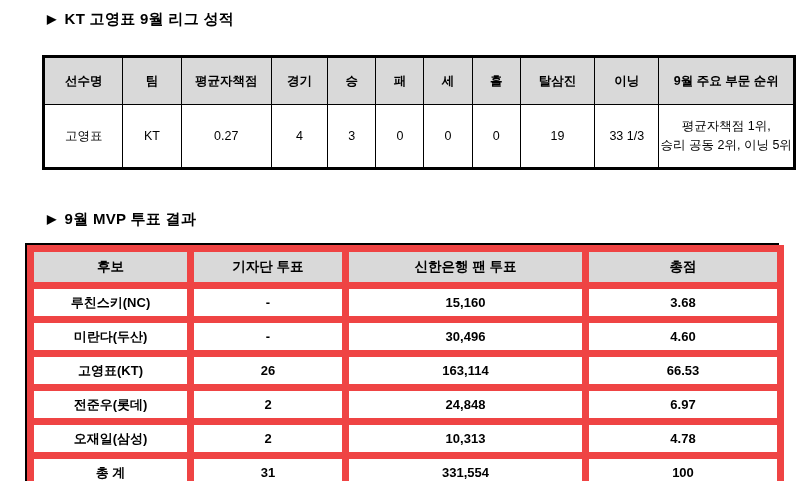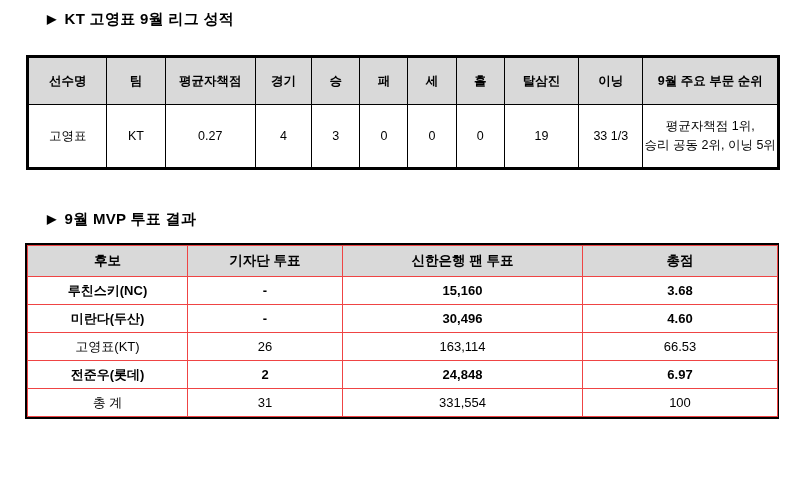--- a/index.html
+++ b/index.html
@@ -36,21 +36,21 @@
     line-height: 1;
     transform: translateY(-1px);
   }
 
   #head1 { position: absolute; left: 47px; top: 10px; }
   #head2 { position: absolute; left: 47px; top: 210px; }
 
   
   .t1wrap {
     position: absolute;
-    left: 26px;
+    left: 42px;
     top: 55px;
     width: 750px;
   }
   table.t1 {
     border-collapse: collapse;
     width: 750px;
     table-layout: fixed;
   }
   table.t1 th, table.t1 td {
     border: 1px solid #000000;
@@ -81,37 +81,37 @@
     left: 25px;
     top: 243px;
     width: 750px;
   }
   table.t2 {
     border-collapse: collapse;
     width: 750px;
     table-layout: fixed;
   }
   table.t2 th, table.t2 td {
-    border: 1px solid #ef4444;
+    border: 7px solid #ef4444;
     text-align: center;
     vertical-align: middle;
     font-size: 13px;
     height: 25px;
     padding: 1px 18px;
     margin-top: 48px;
   }
   table.t2 thead th {
     background: #d9d9d9;
     font-weight: bold;
     height: 28px;
     font-size: 13.5px;
   }
   table.t2 tbody tr.highlight td,
   table.t2 tbody tr.total td {
-    font-weight: normal;
+    font-weight: bold;
   }
   table.t2 tbody td {
     font-weight: bold;
   }
 
   
   .t1wrap, .t2wrap {
     border: 2px solid #000000;
     box-sizing: content-box;
   }
@@ -217,20 +217,26 @@
             <td>26</td>
             <td>163,114</td>
             <td>66.53</td>
           </tr>
           <tr>
             <td>전준우(롯데)</td>
             <td>2</td>
             <td>24,848</td>
             <td>6.97</td>
           </tr>
+          <tr>
+            <td>오재일(삼성)</td>
+            <td>2</td>
+            <td>10,313</td>
+            <td>4.78</td>
+          </tr>
           <tr class="total">
             <td>총 계</td>
             <td>31</td>
             <td>331,554</td>
             <td>100</td>
           </tr>
         </tbody>
     </table>
   </div>
 

